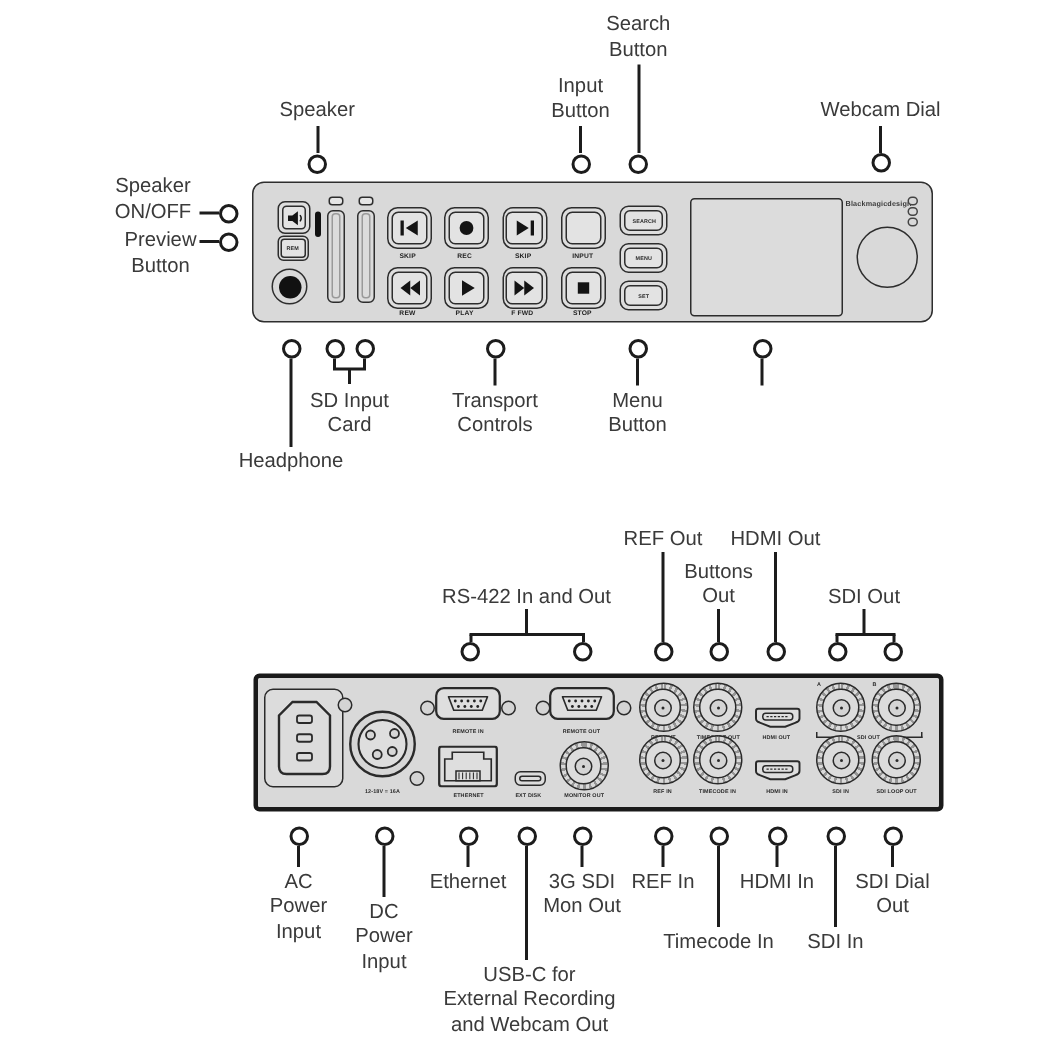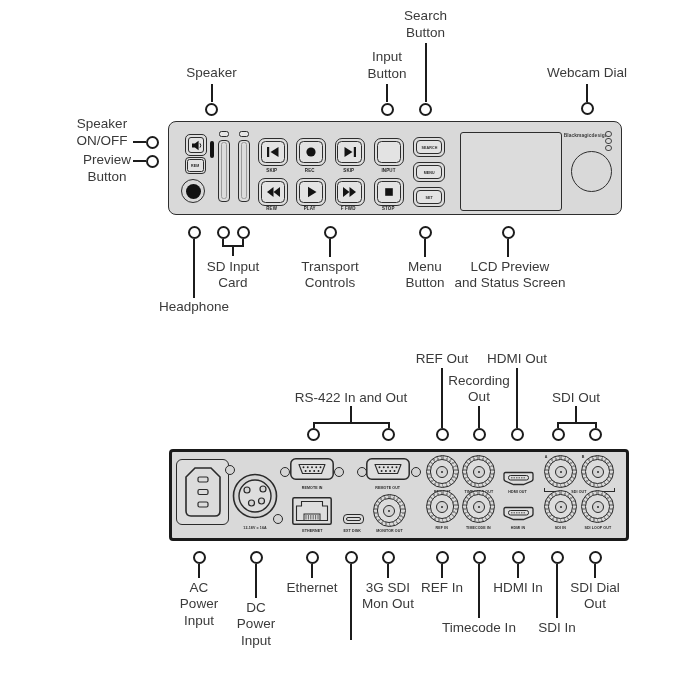--- a/index.html
+++ b/index.html
@@ -275,30 +275,26 @@
       <div>Card</div>
   </div>
   <div class="lbl" style="left:330px;top:258.75px">
     <div>Transport</div>
       <div>Controls</div>
   </div>
   <div class="lbl" style="left:425px;top:258.75px">
     <div>Menu</div>
       <div>Button</div>
   </div>
-  <div class="lbl" style="left:510px;top:258.75px">
-    <div>LCD Preview</div>
-      <div>and Status Screen</div>
-  </div>
   <div class="lbl" style="left:194px;top:299px">Headphone</div>
 
   <div class="lbl" style="left:442px;top:350.75px">REF Out</div>
   <div class="lbl" style="left:517px;top:350.75px">HDMI Out</div>
   <div class="lbl" style="left:479px;top:372.75px">
-    <div>Recording</div>
+    <div>Buttons</div>
       <div>Out</div>
   </div>
   <div class="lbl" style="left:351px;top:389.5px">RS-422 In and Out</div>
   <div class="lbl" style="left:576px;top:389.5px">SDI Out</div>
 
   <div class="vl" style="left:350px;top:405.5px;height:17px"></div>
   <div class="hl" style="left:312.5px;top:421.5px;width:77px"></div>
   <div class="vl" style="left:312.5px;top:423px;height:5px"></div>
   <div class="vl" style="left:387.5px;top:423px;height:5px"></div>
   <div class="vl" style="left:441px;top:367.5px;height:60.5px"></div>
@@ -548,20 +544,25 @@
     <div>AC</div>
       <div>Power</div>
       <div>Input</div>
   </div>
   <div class="lbl" style="left:256px;top:599.75px">
     <div>DC</div>
       <div>Power</div>
       <div>Input</div>
   </div>
   <div class="lbl" style="left:312px;top:579.75px">Ethernet</div>
+  <div class="lbl" style="left:353px;top:641.75px">
+    <div>USB-C for</div>
+      <div>External Recording</div>
+      <div>and Webcam Out</div>
+  </div>
   <div class="lbl" style="left:388px;top:579.75px">
     <div>3G SDI</div>
       <div>Mon Out</div>
   </div>
   <div class="lbl" style="left:442px;top:579.75px">REF In</div>
   <div class="lbl" style="left:479px;top:619.75px">Timecode In</div>
   <div class="lbl" style="left:518px;top:579.75px">HDMI In</div>
   <div class="lbl" style="left:557px;top:619.75px">SDI In</div>
   <div class="lbl" style="left:595px;top:579.75px">
     <div>SDI Dial</div>

